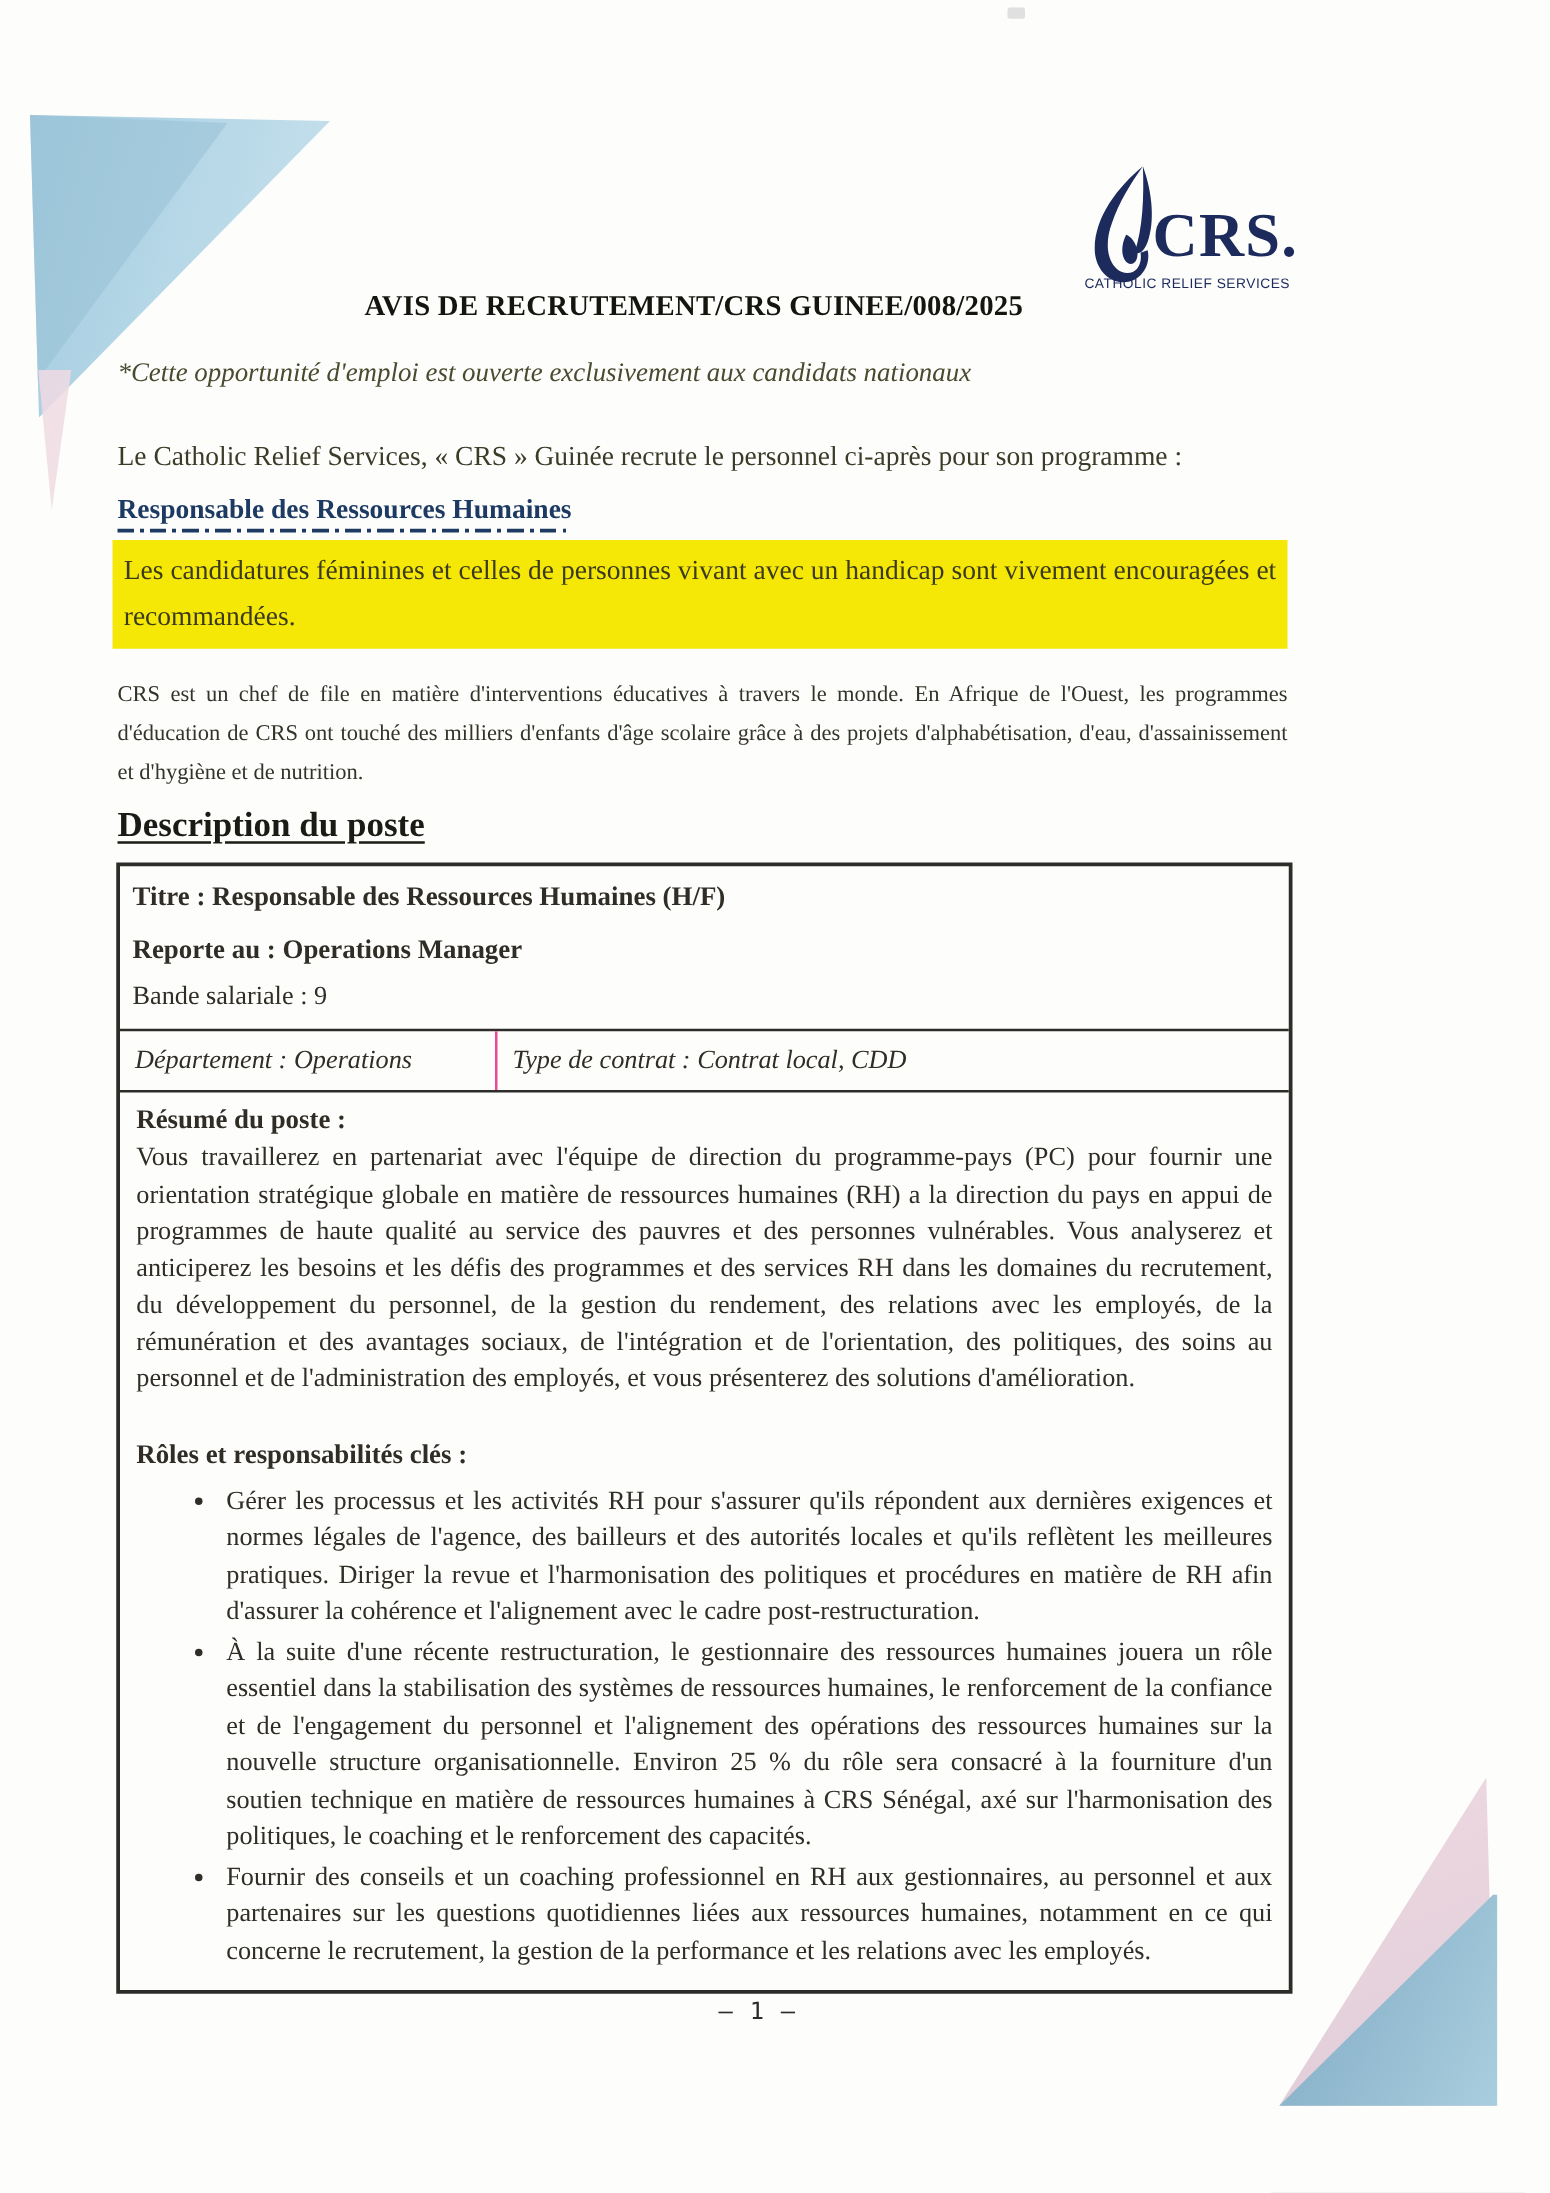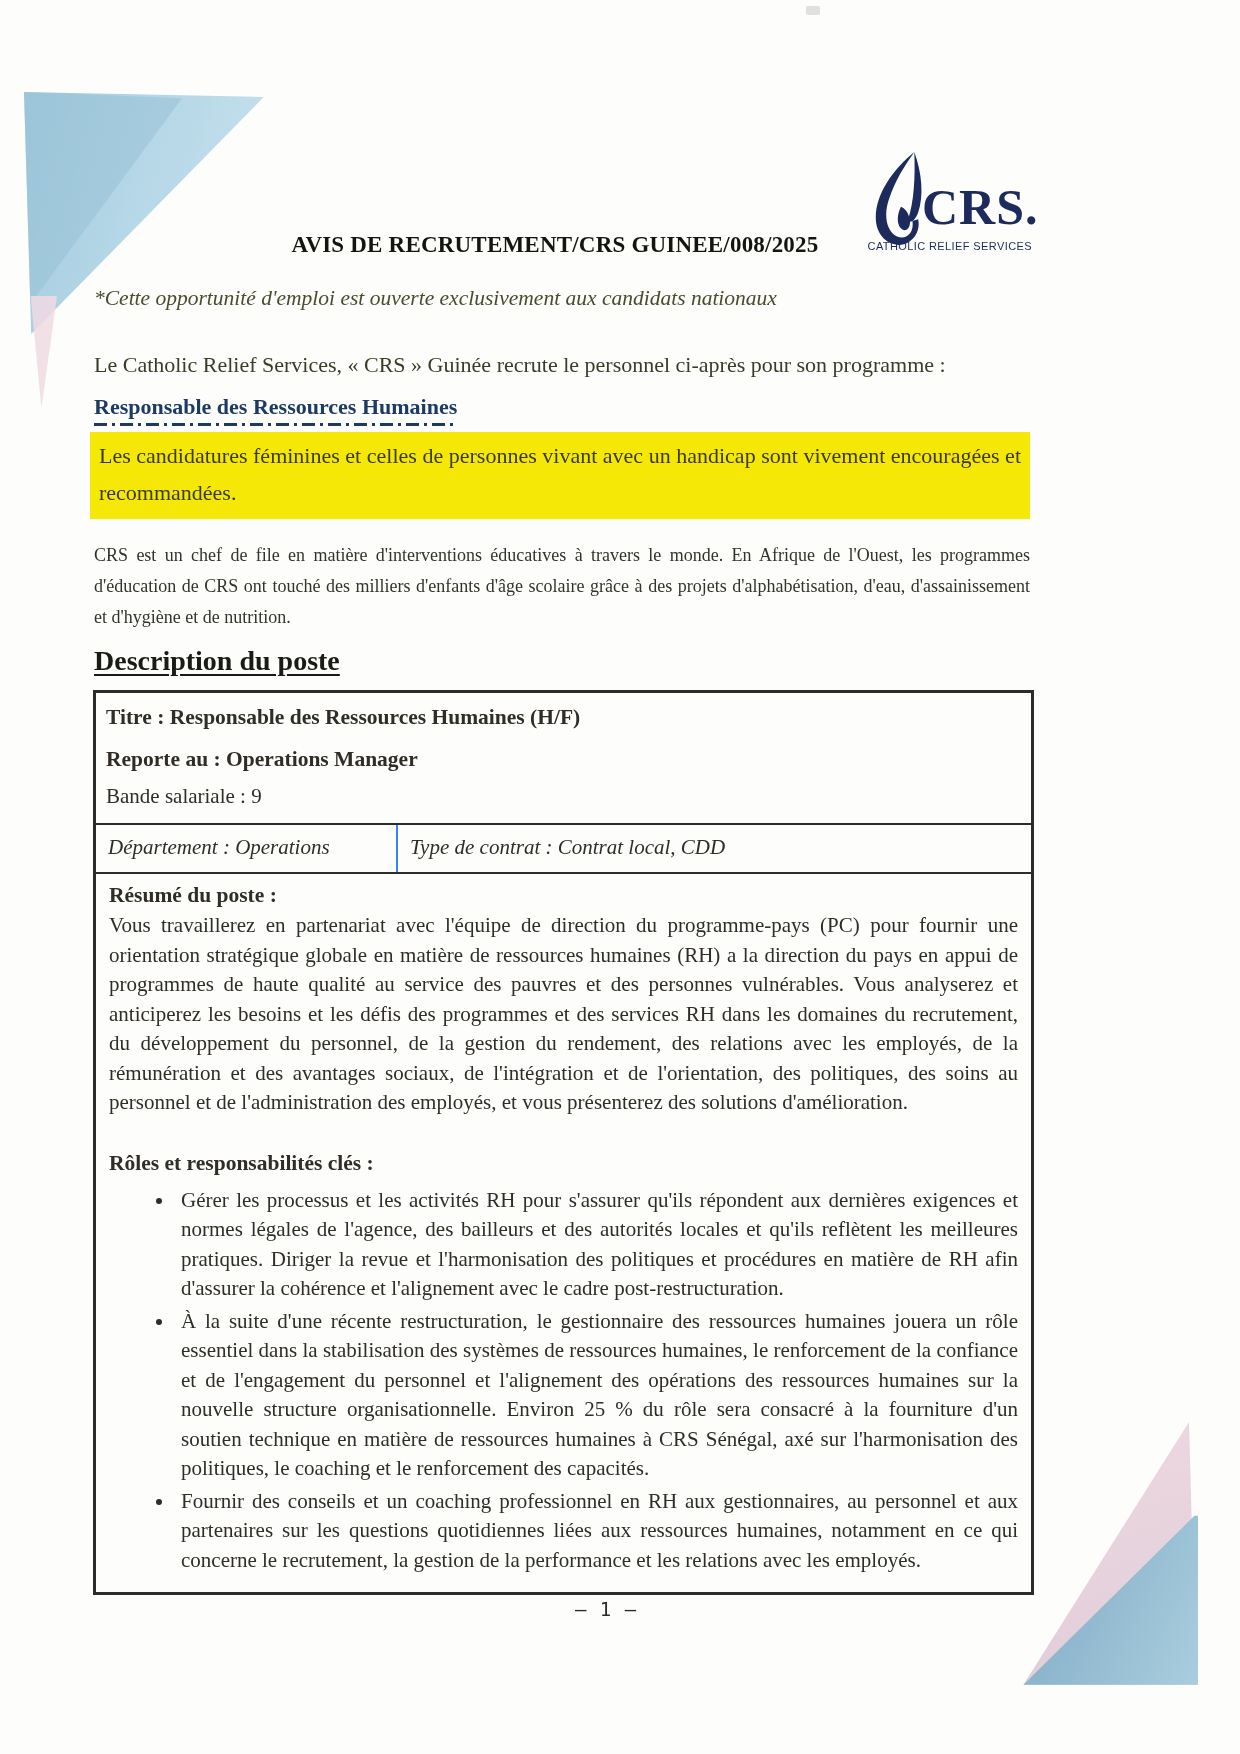--- a/index.html
+++ b/index.html
@@ -25,21 +25,21 @@
     background:#f0dbe3;opacity:.85;}
   .tri-br-pink{left:1018px;top:1422px;width:180px;height:268px;
     clip-path:polygon(95% 0%,3% 98%,99% 98%);
     background:linear-gradient(160deg,#eed9e1 0%,#e6d2dc 60%,#ddc9d6 100%);}
   .tri-br-blue{left:1018px;top:1422px;width:180px;height:268px;
     clip-path:polygon(98% 35%,3% 98%,100% 98%,100% 35%);
     background:linear-gradient(115deg,#9ec6d8 0%,#8db5cc 45%,#a9cede 100%);}
   .scan-smudge{position:absolute;left:806px;top:6px;width:14px;height:9px;
     background:#c9c9c9;opacity:.55;border-radius:2px;}
   
-  .logo{position:absolute;left:862px;top:152px;width:168px;height:104px;}
+  .logo{position:absolute;left:862px;top:133px;width:168px;height:104px;}
   .logo svg{position:absolute;left:0;top:0;height:96px;width:72px;}
   .logo .wordmark{position:absolute;left:60px;top:26px;
     font-size:50px;font-weight:bold;letter-spacing:1px;color:#1c2a5c;
     font-family:"Liberation Serif", serif;}
   .logo .tagline{position:absolute;left:-2px;top:88px;width:172px;text-align:right;
     font-family:"Liberation Sans", sans-serif;
     font-size:11px;letter-spacing:.4px;color:#1c2a5c;white-space:nowrap;}
   
   .doc-title{position:absolute;left:110px;top:232px;width:890px;
     text-align:center;font-size:23px;font-weight:bold;color:#15150f;
@@ -65,21 +65,21 @@
   
   .job-table{position:absolute;left:93px;top:690px;width:935px;
     border:3px solid #2c2c28;background:#fdfdfc;z-index:2;
     font-size:21px;color:#2f2d25;}
   .jt-head{border-bottom:2px solid #2c2c28;padding:12px 10px 14px 10px;}
   .jt-head .l1{font-weight:bold;font-size:21.5px;margin-bottom:17px;}
   .jt-head .l2{font-weight:bold;font-size:21.5px;margin-bottom:12px;}
   .jt-head .l3{font-size:21px;}
   .jt-cols{display:flex;border-bottom:2px solid #2c2c28;font-style:italic;}
   .jt-cols .cell{padding:7px 12px 9px 12px;line-height:31px;text-align:justify;}
-  .jt-cols .c1{width:276px;border-right:2px solid #3b82f6;font-family:Liberation Serif, serif;}
+  .jt-cols .c1{width:276px;border-right:2px solid #ec4899;font-family:Liberation Serif, serif;}
   .jt-cols .c2{width:373px;border-right:2px solid #2c2c28;}
   .jt-cols .c3{flex:1;}
   .jt-body{padding:6px 13px 14px 13px;}
   .jt-body .bold-line{font-weight:bold;font-size:21.5px;line-height:30px;}
   .jt-body .summary{line-height:29.5px;text-align:justify;margin-top:1px;}
   .roles-heading{margin-top:30px;}
   .roles-list{margin:8px 0 0 0;padding:0 0 0 66px;}
   .roles-list li{line-height:29.5px;text-align:justify;margin-bottom:3px;
     padding-left:6px;}
   

